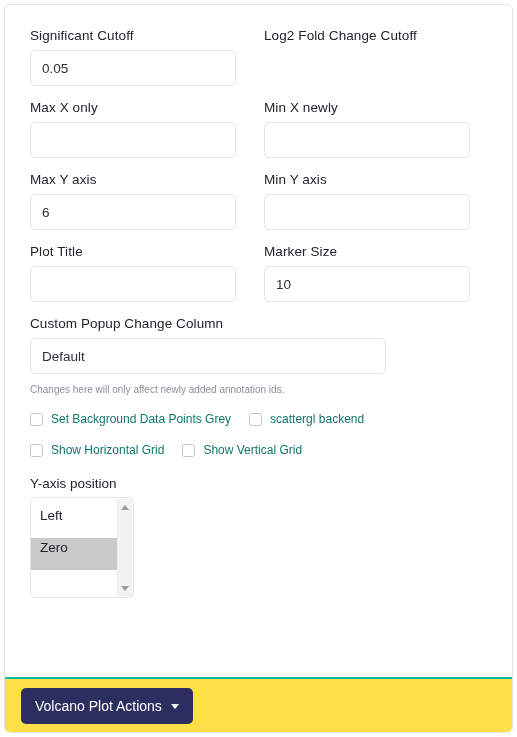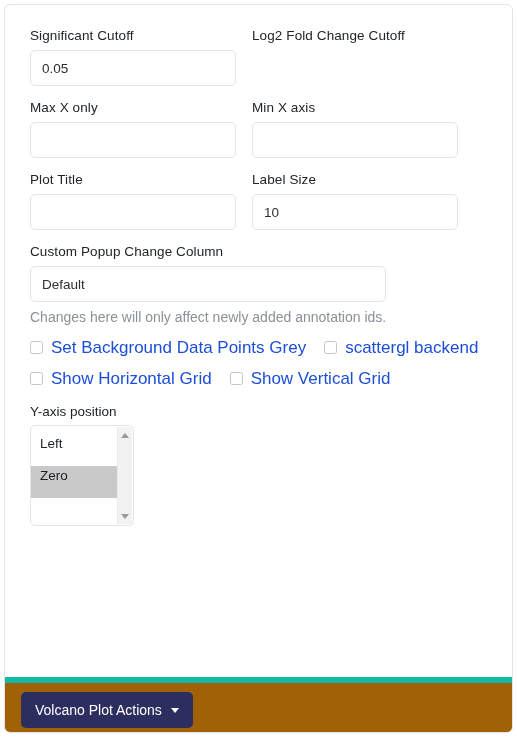--- a/index.html
+++ b/index.html
@@ -31,21 +31,21 @@
 
   .card-body {
     flex: 1 1 auto;
     padding: 22px 25px 10px 25px;
     box-sizing: border-box;
   }
 
   
   .field-row {
     display: flex;
-    gap: 16px;
+    gap: 28px;
     margin-bottom: 13px;
   }
   .field {
     width: 206px;
     flex: 0 0 206px;
   }
   .field.wide {
     width: 356px;
     flex: 0 0 356px;
   }
@@ -69,21 +69,21 @@
     background: #ffffff;
     font-family: "Liberation Sans", sans-serif;
     font-size: 13.5px;
     color: #2c2f33;
     padding: 1px 11px;
     outline: none;
   }
   .text-input::placeholder { color: #b9bcc0; }
 
   .help-text {
-    font-size: 14px;
+    font-size: 10px;
     line-height: 15px;
     color: #8b9099;
     margin: -5px 0 14px 0;
   }
 
   
   .check-row {
     display: flex;
     align-items: center;
     margin-bottom: 14px;
@@ -100,23 +100,23 @@
     width: 13px;
     height: 13px;
     box-sizing: border-box;
     border: 1px solid #c3c7cc;
     border-radius: 2.5px;
     background: #fff;
     flex: 0 0 13px;
     margin-right: 8px;
   }
   .check-label {
-    font-size: 17px;
+    font-size: 12px;
     line-height: 17px;
-    color: #1d4ed8;
+    color: #0f766e;
     white-space: nowrap;
   }
 
   
   .listbox-label {
     display: block;
     font-size: 13.5px;
     line-height: 18px;
     color: #212529;
     margin-bottom: 4px;
@@ -174,22 +174,22 @@
     border-right: 4px solid transparent;
   }
   .tri.up { border-bottom: 5px solid #9a9a9a; }
   .tri.down { border-top: 5px solid #9a9a9a; }
 
   
   .card-footer {
     flex: 0 0 auto;
     height: 55px;
     box-sizing: border-box;
-    background: #a16207;
-    border-top: 6px solid #14b8a6;
+    background: #fde047;
+    border-top: 2px solid #14b8a6;
     padding: 9px 0 0 16px;
   }
   .action-button {
     display: inline-flex;
     align-items: center;
     height: 36px;
     box-sizing: border-box;
     background: #2d2e60;
     border: none;
     border-radius: 5px;
@@ -223,33 +223,43 @@
         <label class="field-label">Log2 Fold Change Cutoff</label>
       </div>
     </div>
 
     <div class="field-row">
       <div class="field">
         <label class="field-label">Max X only</label>
         <input class="text-input" type="text" value="" style="">
       </div>
       <div class="field">
-        <label class="field-label">Min X axis</label>
+        <label class="field-label">Min X newly</label>
         <input class="text-input" type="text" value="" style="">
       </div>
     </div>
 
+    <div class="field-row">
+      <div class="field">
+        <label class="field-label">Max Y axis</label>
+        <input class="text-input" type="text" value="6" style="">
+      </div>
+      <div class="field">
+        <label class="field-label">Min Y axis</label>
+        <input class="text-input" type="text" value="" style="">
+      </div>
+    </div>
 
     <div class="field-row">
       <div class="field">
         <label class="field-label">Plot Title</label>
         <input class="text-input" type="text" value="" style="">
       </div>
       <div class="field">
-        <label class="field-label">Label Size</label>
+        <label class="field-label">Marker Size</label>
         <input class="text-input" type="text" value="10" style="">
       </div>
     </div>
 
     <div class="field-row">
       <div class="field wide">
         <label class="field-label">Custom Popup Change Column</label>
         <input class="text-input" type="text" value="Default" style="">
       </div>
     </div>

